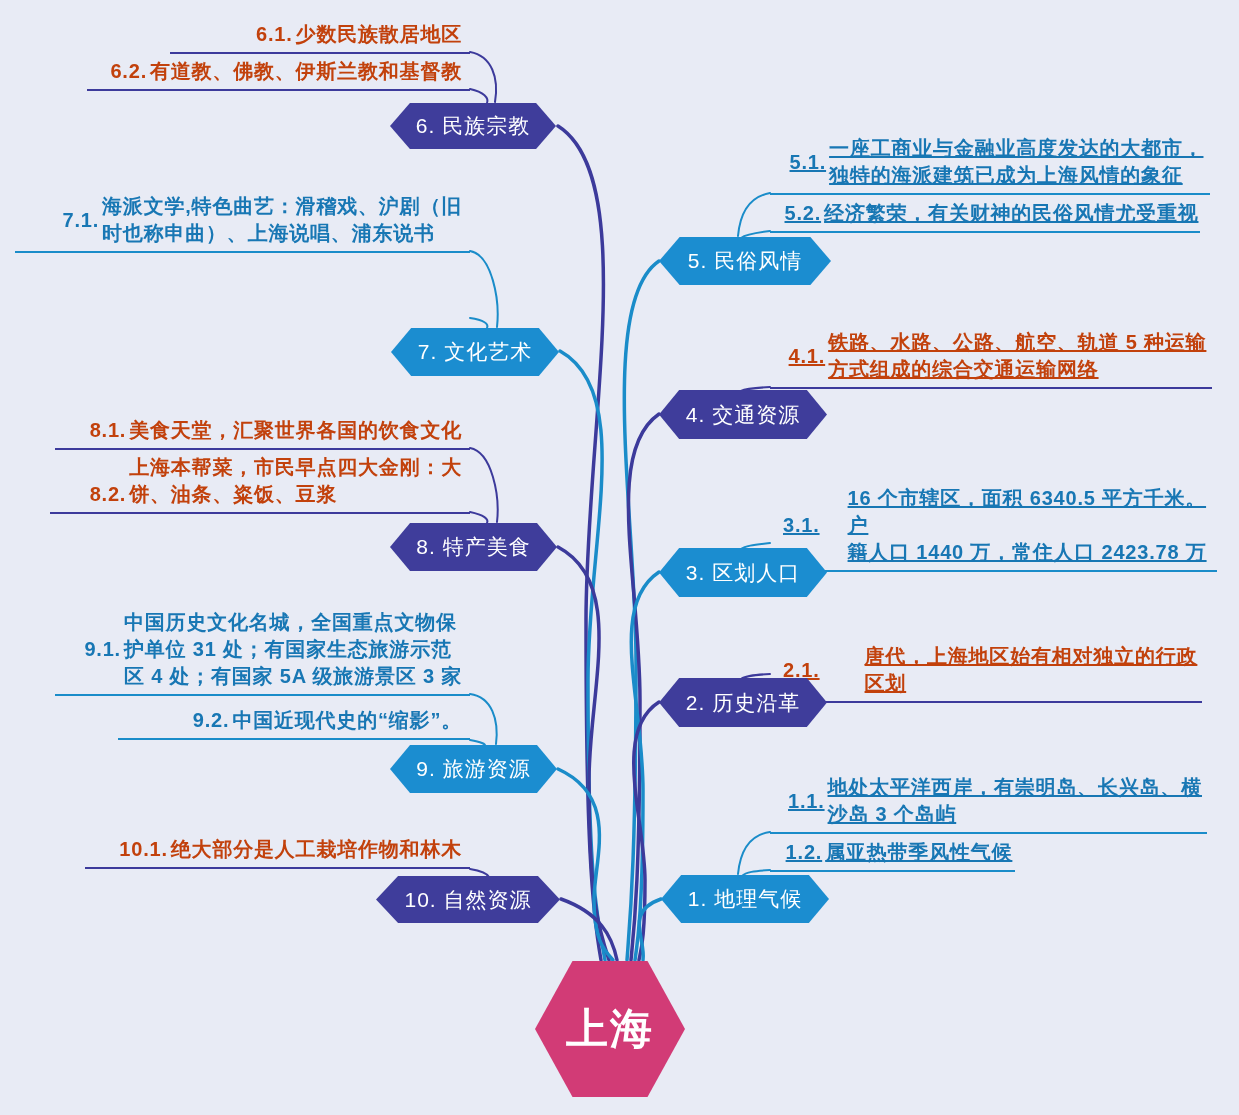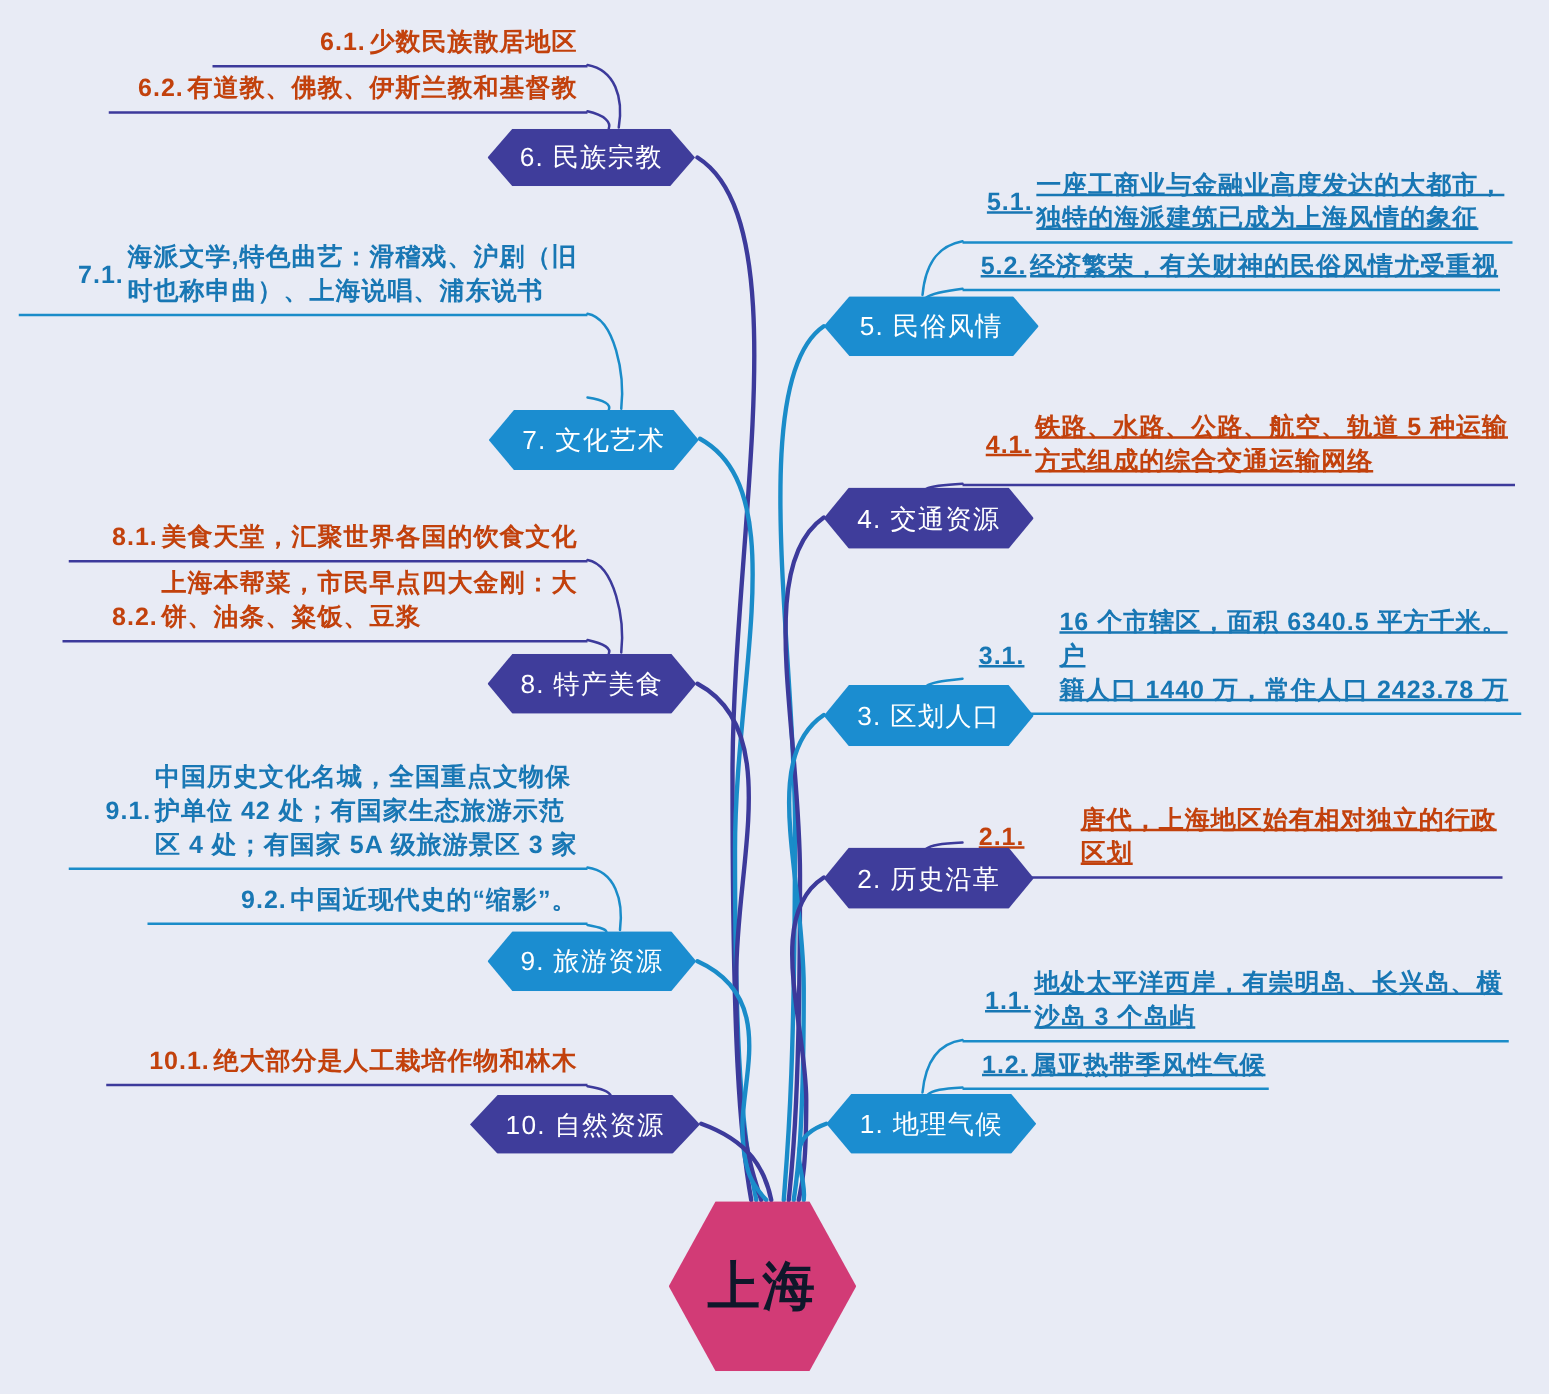--- a/index.html
+++ b/index.html
@@ -19,21 +19,21 @@
 
   
   .node{position:absolute;display:flex;align-items:center;justify-content:center;
         color:#fff;font-weight:normal;font-size:21px;letter-spacing:1px;
         clip-path:polygon(0% 50%,12% 0%,88% 0%,100% 50%,88% 100%,12% 100%);cursor:pointer;}
   .n-blue{background:#1b8dd0;}
   .n-indigo{background:#3f3d9b;}
 
   
   .center{position:absolute;display:flex;align-items:center;justify-content:center;
-        background:#d23b76;color:#0f172a;font-weight:bold;font-size:42px;letter-spacing:2px;
+        background:#d23b76;color:#ffffff;font-weight:bold;font-size:42px;letter-spacing:2px;
         clip-path:polygon(25% 0%,75% 0%,100% 50%,75% 100%,25% 100%,0% 50%);cursor:pointer;}
 </style>
 </head>
 <body>
 
 <div class="stage">
 
   <svg class="wires" viewBox="0 0 1239 1115">
     <g fill="none" stroke-linecap="round">
 
@@ -85,21 +85,21 @@
       <span class="txt">美食天堂，汇聚世界各国的饮食文化</span>
   </div>
   <div class="item left c-indigo" style="top:454px;right:769px;width:420px;align-items:flex-end;">
     <span class="num">8.2.</span>
       <span class="txt">上海本帮菜，市民早点四大金刚：大
 饼、油条、粢饭、豆浆</span>
   </div>
   <div class="item left c-blue" style="top:609px;right:769px;width:415px;">
     <span class="num">9.1.</span>
       <span class="txt">中国历史文化名城，全国重点文物保
-护单位 42 处；有国家生态旅游示范
+护单位 31 处；有国家生态旅游示范
 区 4 处；有国家 5A 级旅游景区 3 家</span>
   </div>
   <div class="item left c-blue" style="top:707px;right:769px;width:352px;">
     <span class="num">9.2.</span>
       <span class="txt">中国近现代史的“缩影”。</span>
   </div>
   <div class="item left c-indigo" style="top:836px;right:769px;width:385px;">
     <span class="num">10.1.</span>
       <span class="txt">绝大部分是人工栽培作物和林木</span>
   </div>

